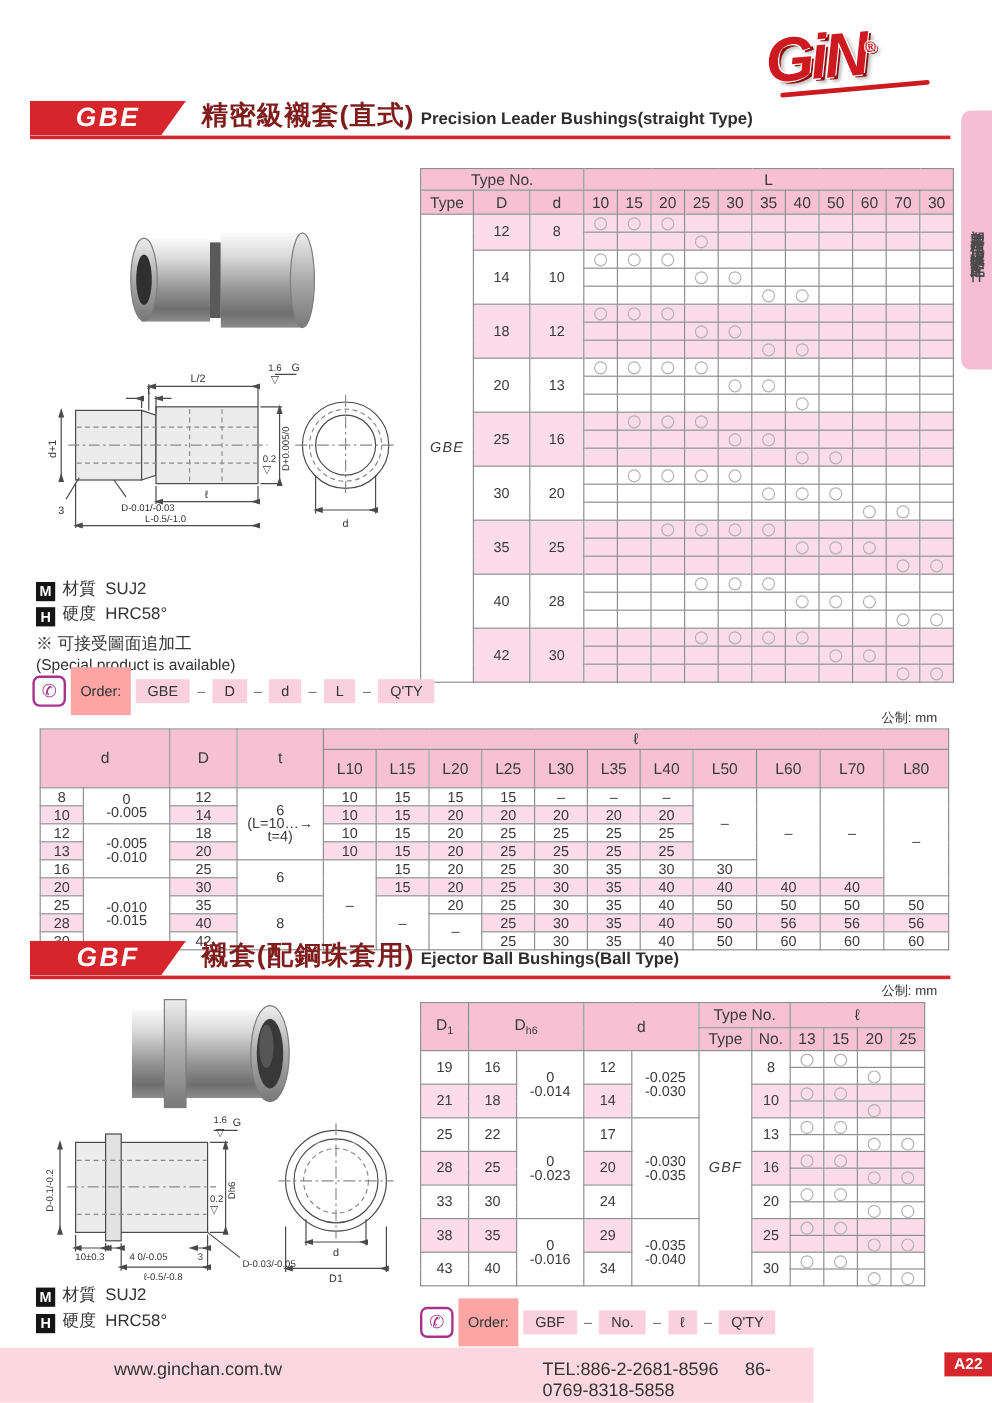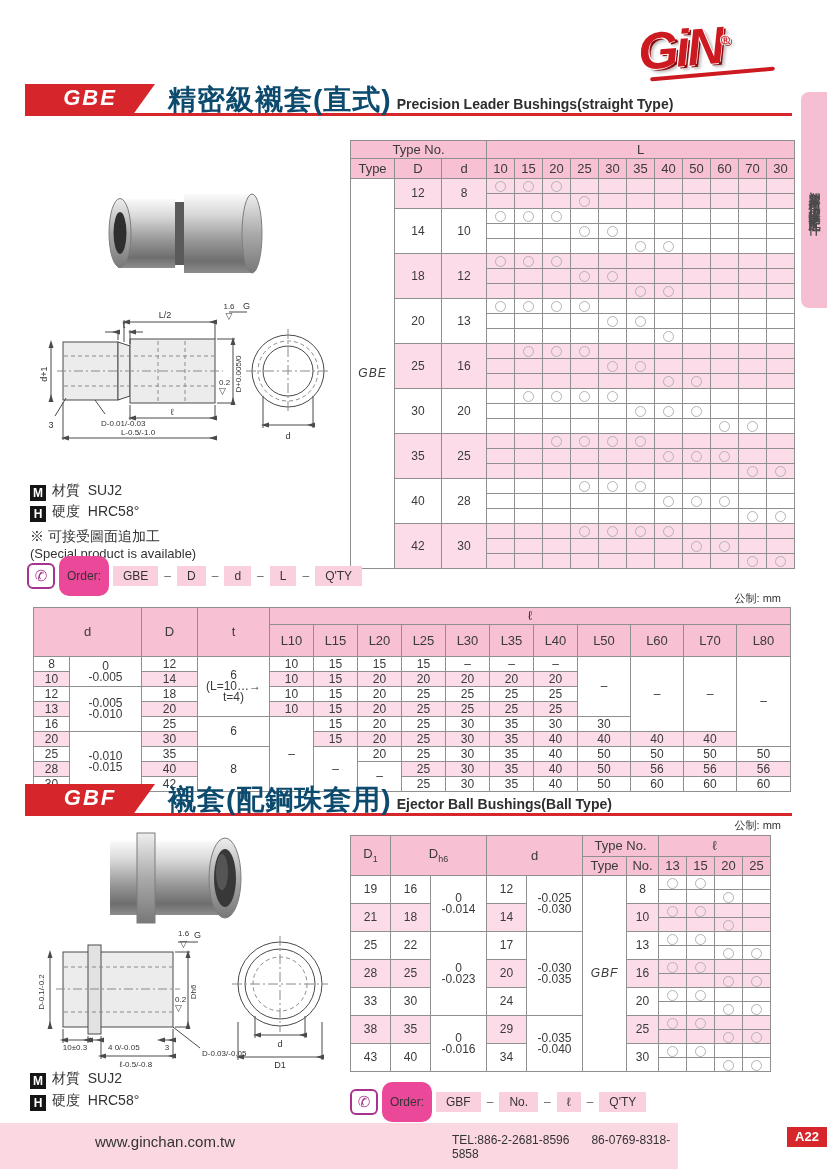--- a/index.html
+++ b/index.html
@@ -21,21 +21,21 @@
   .side-tab span{writing-mode:vertical-rl;text-orientation:upright;font-size:12px;font-weight:bold;
         color:#4a4a4a;letter-spacing:4px;}
 
   
   .sec-head{position:absolute;left:25px;width:767px;height:32px;}
   .sec-box{position:absolute;left:0;top:0;width:130px;height:29px;background:#d6252b;color:#fff;
         font-size:22px;font-weight:bold;font-style:italic;text-align:center;line-height:28px;letter-spacing:2px;
         clip-path:polygon(0 0,100% 0,84% 100%,0 100%);}
   .sec-line{position:absolute;left:0;top:29px;width:767px;height:3px;background:#d6252b;}
   .sec-title{position:absolute;left:143px;top:-3px;white-space:nowrap;display:flex;align-items:baseline;}
-  .sec-title .zh{font-size:28px;font-weight:bold;color:#0c4a6e;letter-spacing:1px;}
+  .sec-title .zh{font-size:22px;font-weight:bold;color:#7f1d1d;letter-spacing:1px;}
   .sec-title .en{font-size:14px;font-weight:bold;color:#2e2e2e;margin-left:5px;}
 
   
   table{border-collapse:collapse;table-layout:fixed;}
   .grid td,.grid th{border:1px solid #8f8f8f;padding:0;text-align:center;vertical-align:middle;
         font-size:12px;color:#3a3a3a;font-weight:normal;line-height:1.05;overflow:hidden;}
   .grid thead th{background:#f7c1d3;font-size:13px;}
   .p{background:#fbdce8;} .w{background:#fff;}
   .dval{font-size:13px;}
   .typecell{background:#fff;font-weight:bold;font-style:italic;font-size:14px;letter-spacing:1px;}
@@ -53,30 +53,30 @@
   
   .note-line{position:absolute;font-size:14px;color:#333;white-space:nowrap;}
   .badge{display:inline-block;width:16px;height:16px;background:#151515;color:#fff;font-size:12px;
         font-weight:bold;text-align:center;line-height:16px;margin-right:6px;vertical-align:-2px;}
   .small-note{font-size:13px;}
 
   
   .order{position:absolute;display:flex;align-items:center;gap:4px;font-size:12px;color:#333;white-space:nowrap;}
   .phone-box{width:24px;height:22px;border:2px solid #a8338e;border-radius:6px;color:#a8338e;font-size:15px;
         display:flex;align-items:center;justify-content:center;background:#fff;}
-  .order-label{background:#ec4899;padding:13px 8px;border-radius:10px;}
+  .order-label{background:#fca5a5;padding:13px 8px;}
   .order-part{background:#fbd0de;padding:3px 10px;}
   .order-dash{color:#666;margin:0 2px;}
 
   .metric{position:absolute;font-size:11px;color:#333;}
 
   
   .footer{position:absolute;left:0;top:1123px;width:678px;height:46px;background:#fbd7e2;}
   .footer .url{position:absolute;left:95px;top:10px;font-size:15px;color:#333;}
-  .footer .tel{position:absolute;left:452px;top:10px;font-size:12px;color:#333;}
+  .footer .tel{position:absolute;left:452px;top:10px;font-size:15px;color:#333;}
   .footer .tel span{margin-right:22px;}
   .page-badge{position:absolute;left:787px;top:4px;width:40px;height:20px;background:#d6252b;color:#fff;
         font-size:13px;font-weight:bold;text-align:center;line-height:20px;}
 
   svg text{font-family:"Liberation Sans",sans-serif;}
 </style>
 </head>
 <body>
 
 <div class="logo"><span>GiN</span><sup>®</sup></div>

